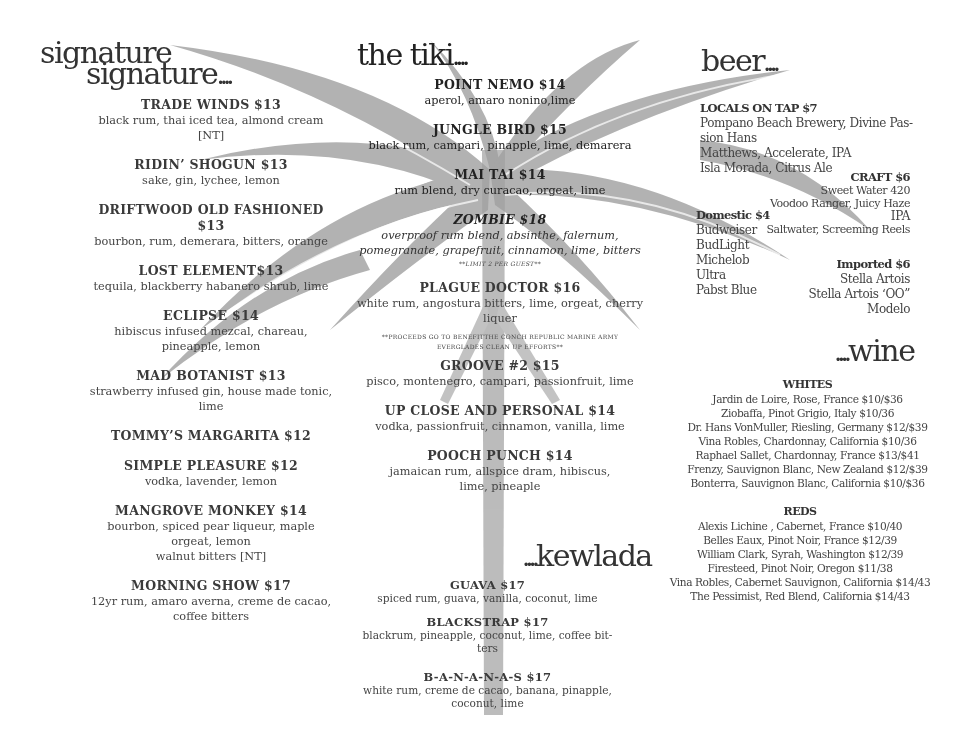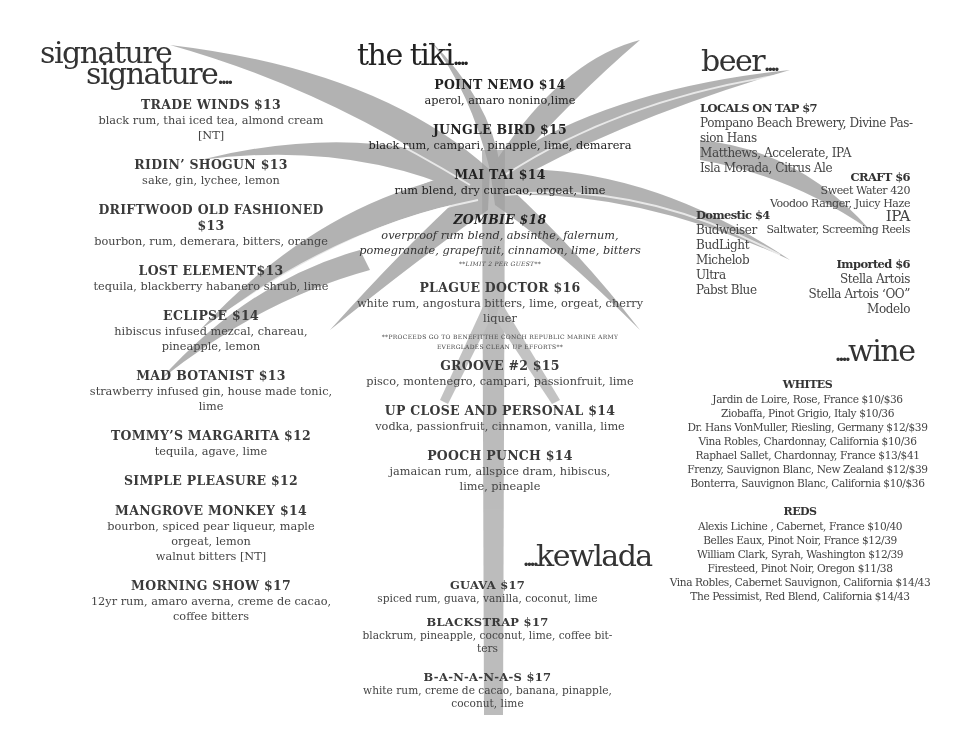--- a/index.html
+++ b/index.html
@@ -128,24 +128,24 @@
       <div class="item-desc">hibiscus infused mezcal, chareau,</div>
       <div class="item-desc">pineapple, lemon</div>
     </div>
     <div class="item">
       <div class="item-name">MAD BOTANIST $13</div>
       <div class="item-desc">strawberry infused gin, house made tonic,</div>
       <div class="item-desc">lime</div>
     </div>
     <div class="item">
       <div class="item-name">TOMMY’S MARGARITA  $12</div>
-      <div class="item-desc">tequila, agave, lime</div>
     </div>
     <div class="item">
       <div class="item-name">SIMPLE PLEASURE $12</div>
+      <div class="item-desc">vodka, lavender, lemon</div>
     </div>
     <div class="item">
       <div class="item-name">MANGROVE MONKEY $14</div>
       <div class="item-desc">bourbon, spiced pear liqueur, maple</div>
       <div class="item-desc">orgeat, lemon</div>
       <div class="item-desc">walnut bitters [NT]</div>
     </div>
     <div class="item">
       <div class="item-name">MORNING SHOW $17</div>
       <div class="item-desc">12yr rum, amaro averna, creme de cacao,</div>
@@ -217,21 +217,21 @@
     <div class="beer-line">Pompano Beach Brewery, Divine Pas-</div>
     <div class="beer-line">sion Hans</div>
     <div class="beer-line">Matthews, Accelerate, IPA</div>
     <div class="beer-line">Isla Morada, Citrus Ale</div>
   </div>
 
   <div class="beer-block" style="left:750px; top:171px; width:160px; text-align:right;">
     <div class="beer-title" style="line-height:13px;">CRAFT $6</div>
     <div class="beer-line" style="font-size:11px; line-height:13px;">Sweet Water 420</div>
     <div class="beer-line" style="font-size:11px; line-height:13px;">Voodoo Ranger, Juicy Haze</div>
-    <div class="beer-line" style="font-size:15px; line-height:13px;">IPA</div>
+    <div class="beer-line" style="font-size:12px; line-height:13px;">IPA</div>
     <div class="beer-line" style="font-size:11px; line-height:13px;">Saltwater, Screeming Reels</div>
   </div>
 
   <div class="beer-block" style="left:696px; top:208px; width:90px;">
     <div class="beer-title">Domestic $4</div>
     <div class="beer-line">Budweiser</div>
     <div class="beer-line">BudLight</div>
     <div class="beer-line">Michelob</div>
     <div class="beer-line">Ultra</div>
     <div class="beer-line">Pabst Blue</div>

